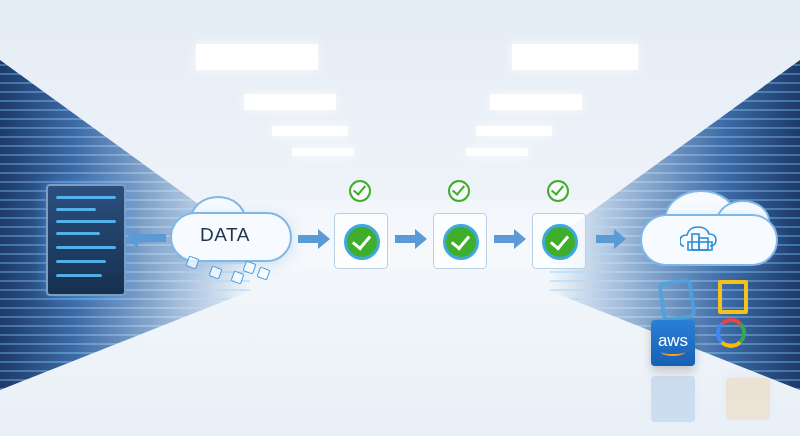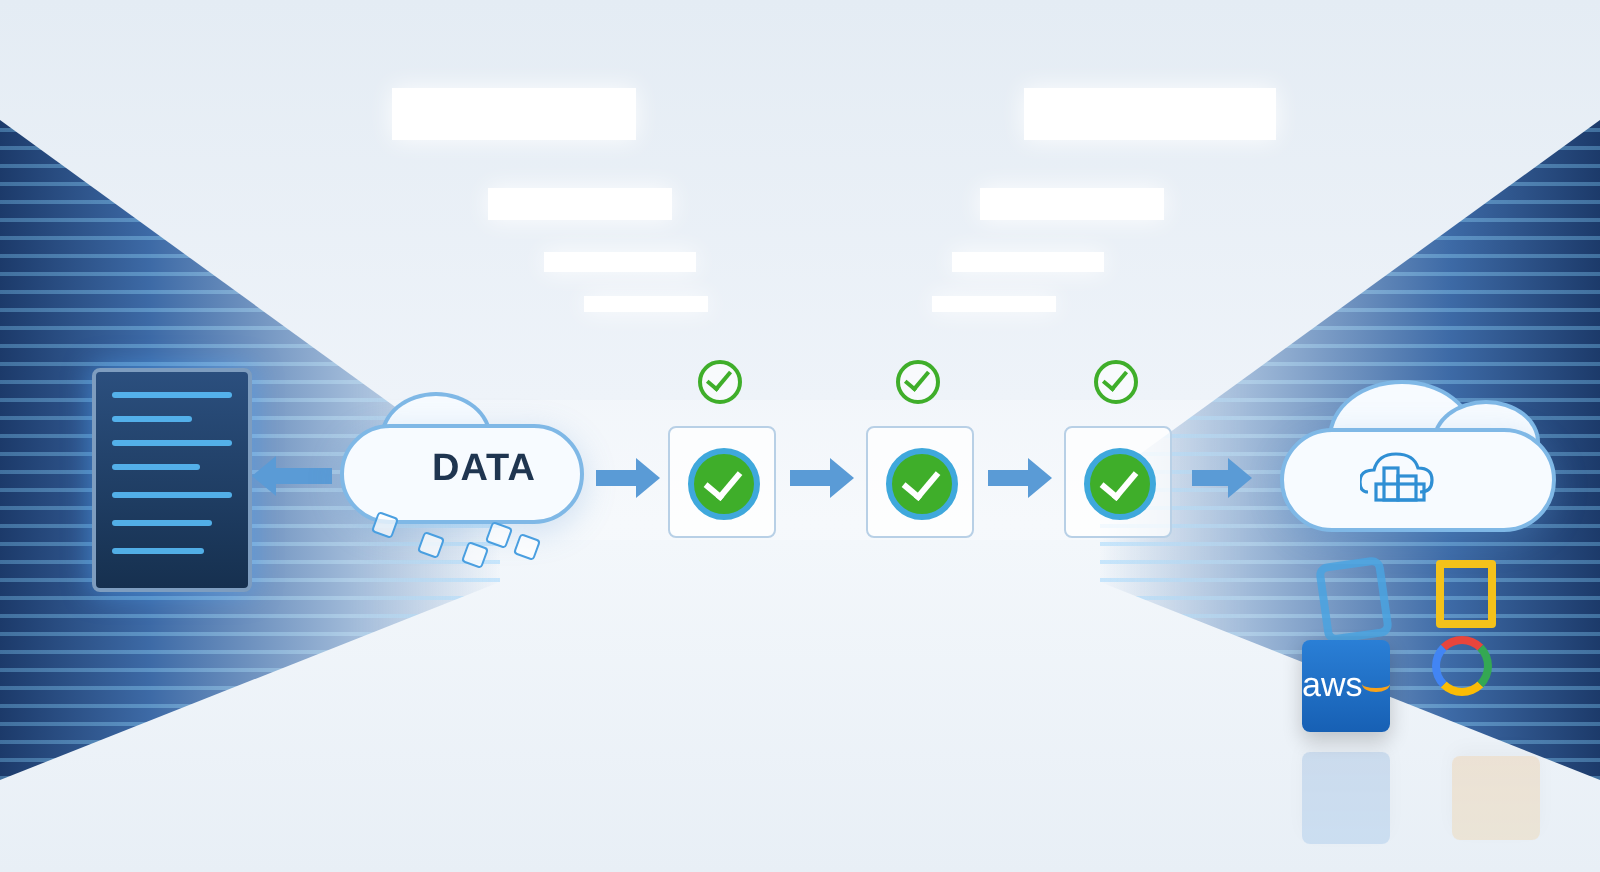--- a/index.html
+++ b/index.html
@@ -19,30 +19,30 @@
   .rack-leds { position: absolute; inset: 0; background-image: repeating-linear-gradient(0deg, rgba(120,200,255,0.35) 0 2px, transparent 2px 9px); mix-blend-mode: screen; }
   .server-box { position: absolute; left: 46px; top: 184px; width: 76px; height: 108px; border-radius: 4px;
     background: linear-gradient(180deg, #2b4f7e, #16304f); border: 2px solid #7e9dbf; box-shadow: 0 0 14px rgba(80,170,255,0.5); }
   .server-line { position: absolute; left: 8px; right: 8px; height: 3px; background: #5cc3ff; border-radius: 2px; opacity: 0.85; }
   .arrow { position: absolute; height: 8px; background: #5a9bd6; }
   .arrow::after { content: ""; position: absolute; top: -6px; border-top: 10px solid transparent; border-bottom: 10px solid transparent; }
   .arrow.right::after { right: -10px; border-left: 12px solid #5a9bd6; }
   .arrow.left::after { left: -10px; border-right: 12px solid #5a9bd6; }
   .cloud { position: absolute; background: #f7fbff; border: 2px solid #7fb8e6; border-radius: 40px; box-shadow: 0 4px 16px rgba(90,150,210,0.25); }
   .cloud-bump { position: absolute; background: #f7fbff; border: 2px solid #7fb8e6; border-bottom: none; border-radius: 50%; }
-  .cloud-label { position: absolute; font-weight: 700; color: #1f3550; letter-spacing: 0.5px; margin-left: 16px; }
+  .cloud-label { position: absolute; font-weight: 400; color: #1f3550; letter-spacing: 0.5px; }
   .doc-icon { position: absolute; width: 9px; height: 9px; border: 1.5px solid #4a9fe0; border-radius: 2px; transform: rotate(20deg); background: rgba(255,255,255,0.7); }
   .step-card { position: absolute; width: 52px; height: 54px; border: 1.5px solid #b8d0e6; border-radius: 4px; background: rgba(255,255,255,0.75); }
   .check-big { position: absolute; left: 9px; top: 10px; width: 30px; height: 30px; border-radius: 50%; background: #3fae2a; border: 3px solid #3fa8dc; }
   .check-big::after { content: ""; position: absolute; left: 9px; top: 5px; width: 8px; height: 14px; border-right: 3px solid #fff; border-bottom: 3px solid #fff; transform: rotate(40deg); }
   .check-small { position: absolute; width: 18px; height: 18px; border-radius: 50%; border: 2.5px solid #3fae2a; background: rgba(255,255,255,0.6); }
   .check-small::after { content: ""; position: absolute; left: 5px; top: 1px; width: 5px; height: 10px; border-right: 2.5px solid #3fae2a; border-bottom: 2.5px solid #3fae2a; transform: rotate(40deg); }
   .building-icon { position: absolute; left: 680px; top: 222px; width: 40px; height: 30px; }
   .provider { position: absolute; border-radius: 4px; color: #fff; display: flex; align-items: center; justify-content: center; box-shadow: 0 4px 10px rgba(0,0,0,0.2); }
-  .aws { left: 651px; top: 320px; width: 44px; height: 46px; background: linear-gradient(180deg, #2a7fd6, #1760b4); font-size: 17px; flex-direction: row; }
+  .aws { left: 651px; top: 320px; width: 44px; height: 46px; background: linear-gradient(180deg, #2a7fd6, #1760b4); font-size: 17px; flex-direction: column; }
   .aws-smile { width: 24px; height: 6px; border-bottom: 2.5px solid #f7a21b; border-radius: 0 0 50% 50%; margin-top: -3px; }
   .gcp { left: 726px; top: 327px; width: 44px; height: 42px; background: linear-gradient(180deg, #f7a72a, #ee8c12); font-size: 16px; }
   .g-ring { position: absolute; left: 716px; top: 318px; width: 22px; height: 22px; border-radius: 50%; border: 4px solid; border-color: #e8453c #34a853 #fbbc05 #4285f4; }
   .yellow-glyph { position: absolute; left: 718px; top: 280px; width: 22px; height: 26px; border: 4px solid #f4c21a; border-radius: 2px; }
   .blue-glyph { position: absolute; left: 660px; top: 280px; width: 26px; height: 32px; border: 4px solid #4aa3e0; border-radius: 6px; transform: rotate(-8deg); opacity: 0.85; }
   .reflection { position: absolute; opacity: 0.15; transform: scaleY(-1); }
 </style>
 </head>
 <body>
 

